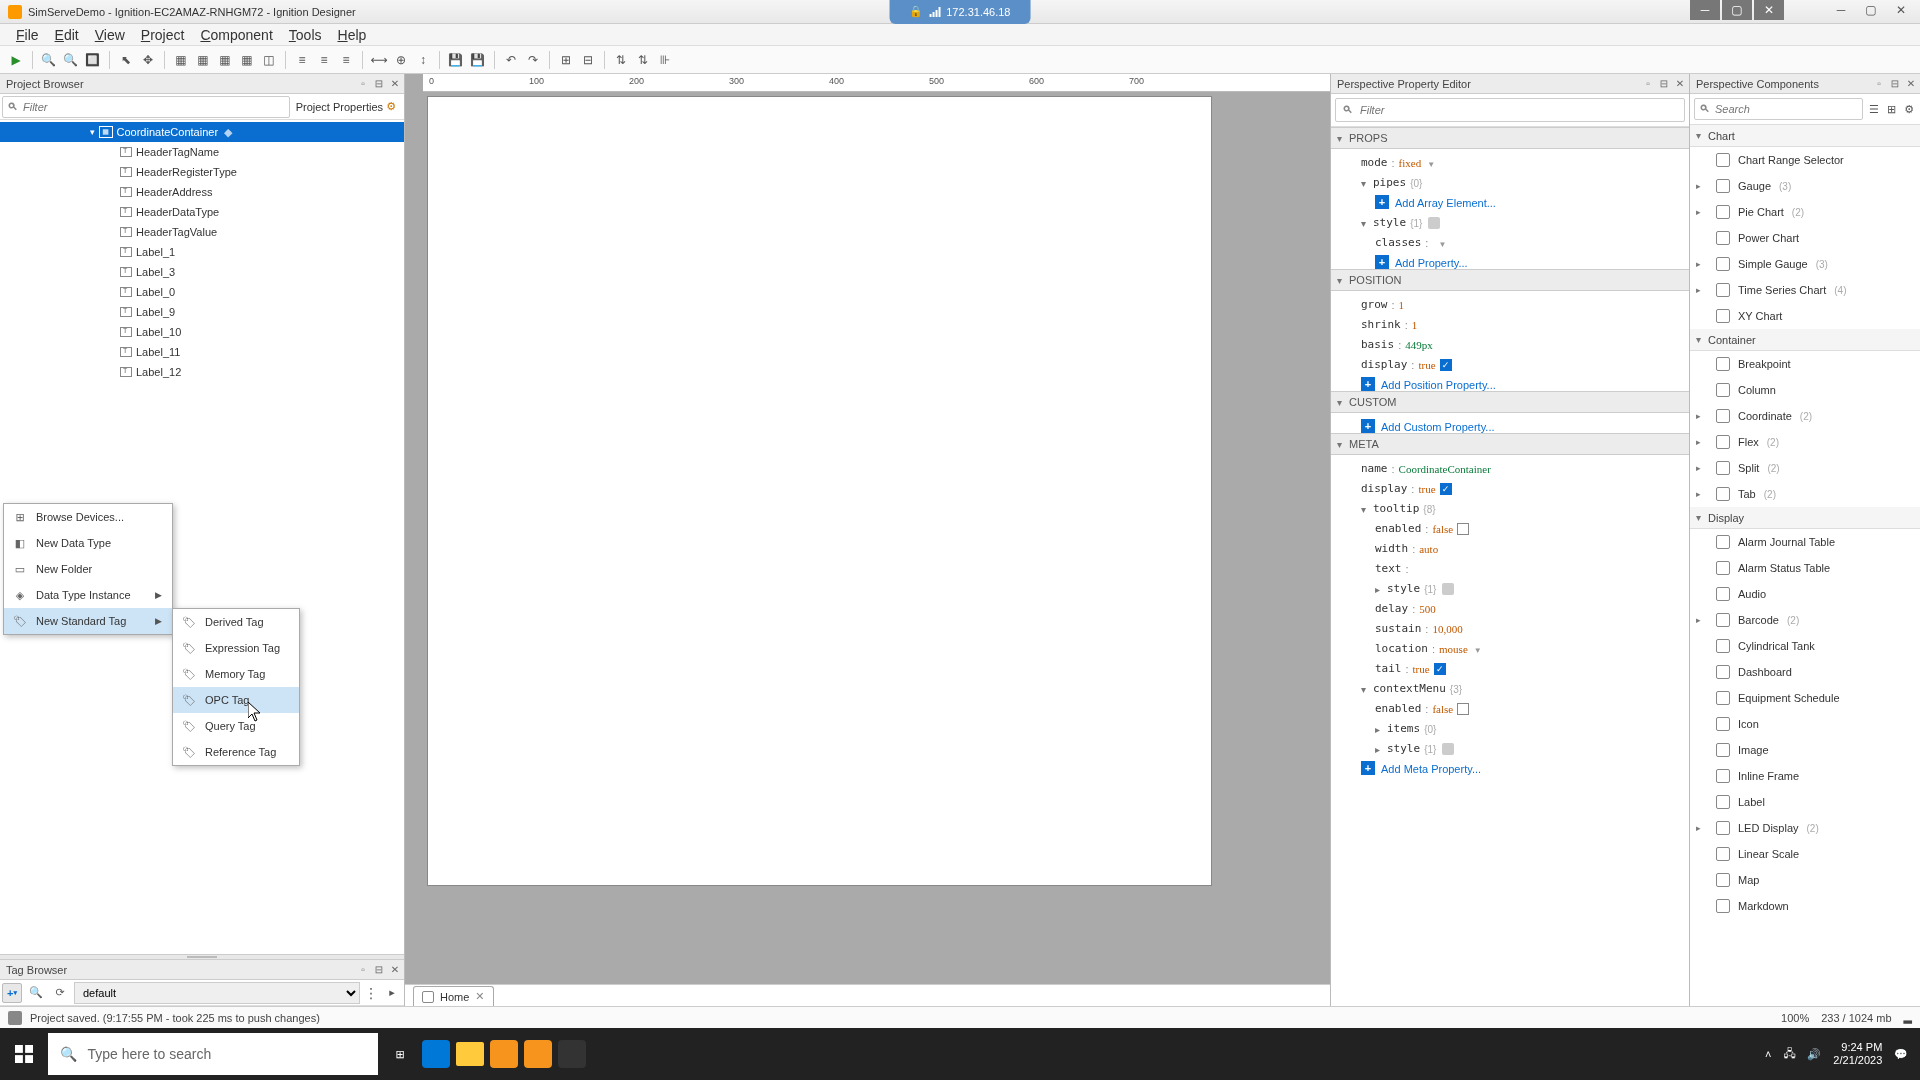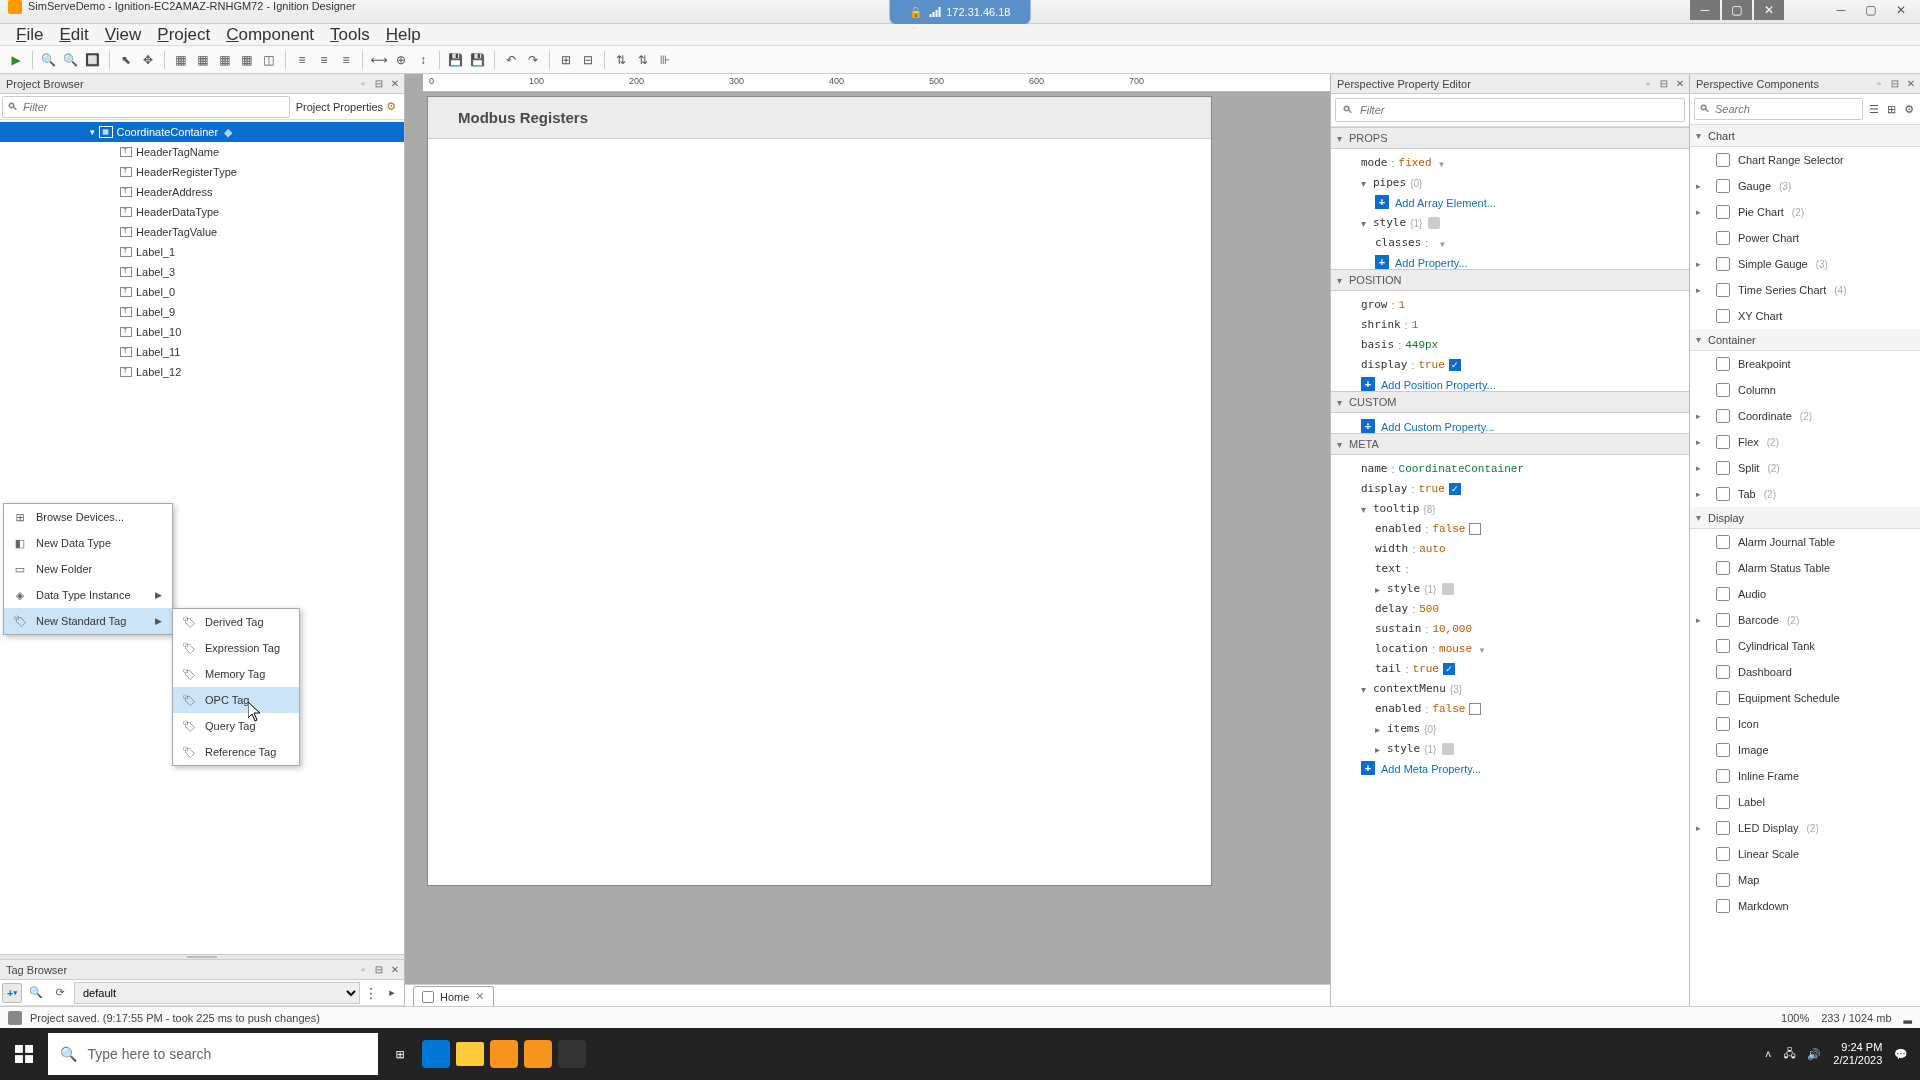--- a/index.html
+++ b/index.html
@@ -1,28 +1,28 @@
 <!DOCTYPE html>
 <html><head>
 <meta charset="utf-8">
 <style>
 *{box-sizing:border-box;margin:0;padding:0;font-family:"Segoe UI",Tahoma,sans-serif}
 body{background:#fff;font-size:11px;color:#333;width:1920px;height:1080px;overflow:hidden;position:relative}
-.win-title{height:24px;background:linear-gradient(#f5f5f5,#e8e8e8);display:flex;align-items:flex-start;padding:0 8px;border-bottom:1px solid #ccc;position:relative}
+.win-title{height:24px;background:linear-gradient(#f5f5f5,#e8e8e8);display:flex;align-items:center;padding:0 8px;border-bottom:1px solid #ccc;position:relative}
 .win-title .icon{width:14px;height:14px;background:#f90;margin-right:6px;border-radius:2px}
 .win-title .txt{font-size:11px;color:#333}
 .win-title .connbox{position:absolute;left:50%;transform:translateX(-50%);display:flex;align-items:center;gap:6px;background:#5a8fc7;height:24px;padding:0 20px;color:#fff;border-radius:0 0 6px 6px}
 .win-title .connbox .bars{display:flex;align-items:flex-end;gap:1px;height:10px}
 .win-title .connbox .bars span{width:2px;background:#fff}
 .win-title .connbox .bars span:nth-child(1){height:3px}.win-title .connbox .bars span:nth-child(2){height:5px}.win-title .connbox .bars span:nth-child(3){height:7px}.win-title .connbox .bars span:nth-child(4){height:10px}
 .win-title .wctrl{position:absolute;right:4px;top:0;display:flex}
 .win-title .wctrl div{width:30px;height:20px;display:flex;align-items:center;justify-content:center;font-size:12px;color:#555}
 .win-title .wctrl .dark{background:#777;color:#fff;margin-right:2px}
 .menubar{height:22px;background:#f5f5f5;display:flex;align-items:center;padding:0 8px;border-bottom:1px solid #ddd}
-.menubar span{padding:0 8px;font-size:17px}
+.menubar span{padding:0 8px;font-size:14px}
 .menubar span u{text-decoration:underline}
 .toolbar{height:28px;background:#fafafa;border-bottom:1px solid #ccc;display:flex;align-items:center;padding:0 6px;gap:2px}
 .toolbar .tbtn{width:20px;height:20px;display:flex;align-items:center;justify-content:center;color:#555;font-size:12px;border-radius:2px}
 .toolbar .sep{width:1px;height:18px;background:#ccc;margin:0 4px}
 .toolbar .play{color:#2a8f2a;font-size:12px}
 .main{display:flex;height:932px}
 .left-col{width:405px;display:flex;flex-direction:column;border-right:1px solid #bbb}
 .panel-hdr{height:20px;background:#ececec;border-bottom:1px solid #ccc;display:flex;align-items:center;padding:0 6px;font-size:11px;color:#444;position:relative}
 .panel-hdr .pctl{position:absolute;right:2px;display:flex;gap:2px}
 .panel-hdr .pctl span{width:14px;height:14px;display:flex;align-items:center;justify-content:center;font-size:10px;color:#666;border:1px solid transparent}
@@ -77,21 +77,21 @@
 .prop-filter .srch{display:flex;align-items:center;border:1px solid #ccc;height:24px;padding:0 6px;border-radius:2px}
 .prop-filter .srch svg{width:12px;height:12px;fill:#888;margin-right:6px}
 .prop-filter input{border:none;outline:none;flex:1;font-style:italic;font-size:11px;color:#888}
 .prop-body{flex:1;overflow:auto;background:#fff;font-size:11px}
 .prop-sect{height:22px;background:#ececec;border-top:1px solid #ccc;border-bottom:1px solid #ccc;display:flex;align-items:center;padding-left:6px;color:#555;font-size:11px}
 .prop-sect .exp{width:12px;color:#777;font-size:10px}
 .prow{display:flex;align-items:flex-end;height:20px;padding-left:16px}
 .prow .exp{width:12px;color:#777;font-size:10px;display:inline-block}
 .prow .key{color:#333;font-family:Consolas,monospace;font-size:11px}
 .prow .colon{margin:0 4px;color:#888}
-.prow .val{font-family:Liberation Mono, monospace;font-size:11px}
+.prow .val{font-family:Liberation Serif, serif;font-size:11px}
 .prow .val.kw{color:#c05800}
 .prow .val.str{color:#0a7a3a}
 .prow .val.num{color:#c05800}
 .prow .cnt{color:#aaa;font-size:10px;margin-left:4px}
 .prow .chk{width:12px;height:12px;border:1px solid #888;margin-left:4px;display:inline-flex;align-items:center;justify-content:center;font-size:9px}
 .prow .chk.on{background:#0a6ed1;color:#fff;border-color:#0a6ed1}
 .prow .dd{color:#999;font-size:8px;margin-left:6px}
 .prow .badge{width:12px;height:12px;background:#ccc;border-radius:2px;margin-left:6px}
 .prow.add{color:#0a6ed1}
 .prow.add .plus{width:14px;height:14px;background:#0a6ed1;color:#fff;display:flex;align-items:center;justify-content:center;margin-right:6px;font-size:11px;font-weight:bold}
@@ -326,21 +326,20 @@
         <span style="top: 108px;">100</span>
         <span style="top: 208px;">200</span>
         <span style="top: 308px;">300</span>
         <span style="top: 408px;">400</span>
         <span style="top: 508px;">500</span>
         <span style="top: 608px;">600</span>
         <span style="top: 708px;">700</span>
       </div>
     <div class="canvas-wrap">
       <div class="canvas">
-        <div class="canvas-title">Modbus Registers</div>
       </div>
     </div>
     <div class="tabstrip">
       <div style="width:4px"></div>
       <div class="vtab">
         <span class="dot"></span>
         <span>Home</span>
         <span class="x">✕</span>
       </div>
     </div>

